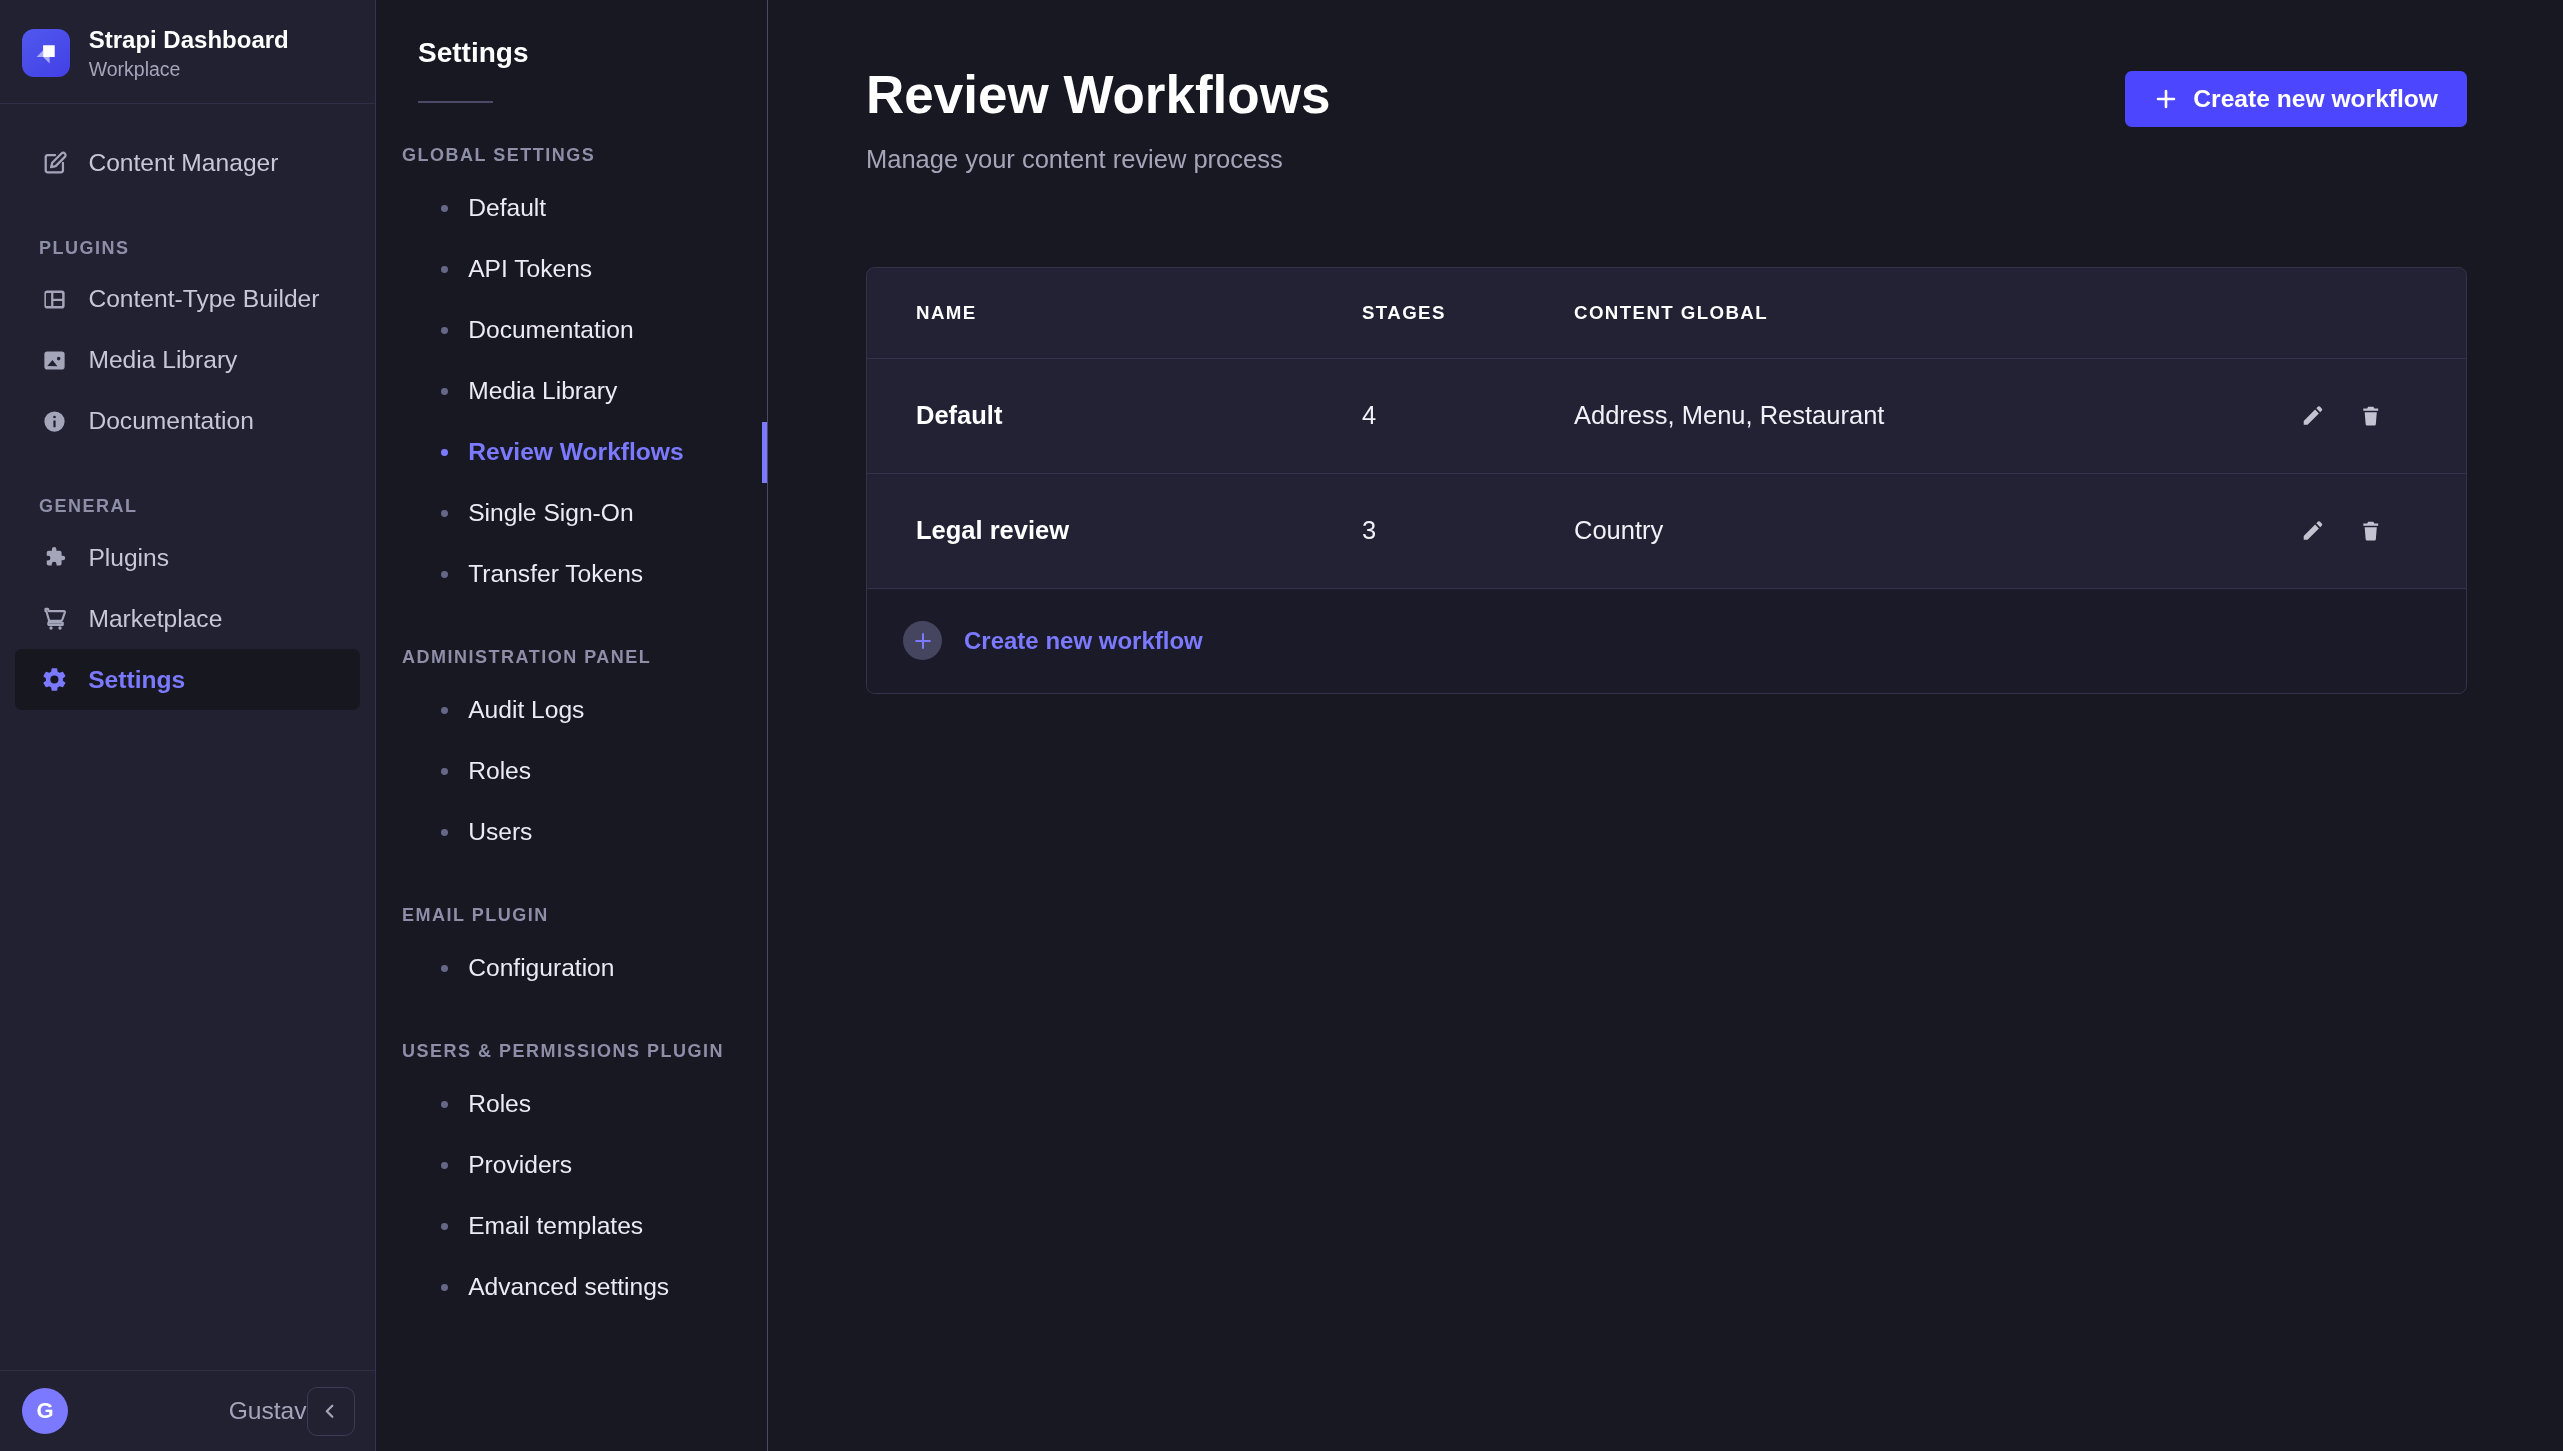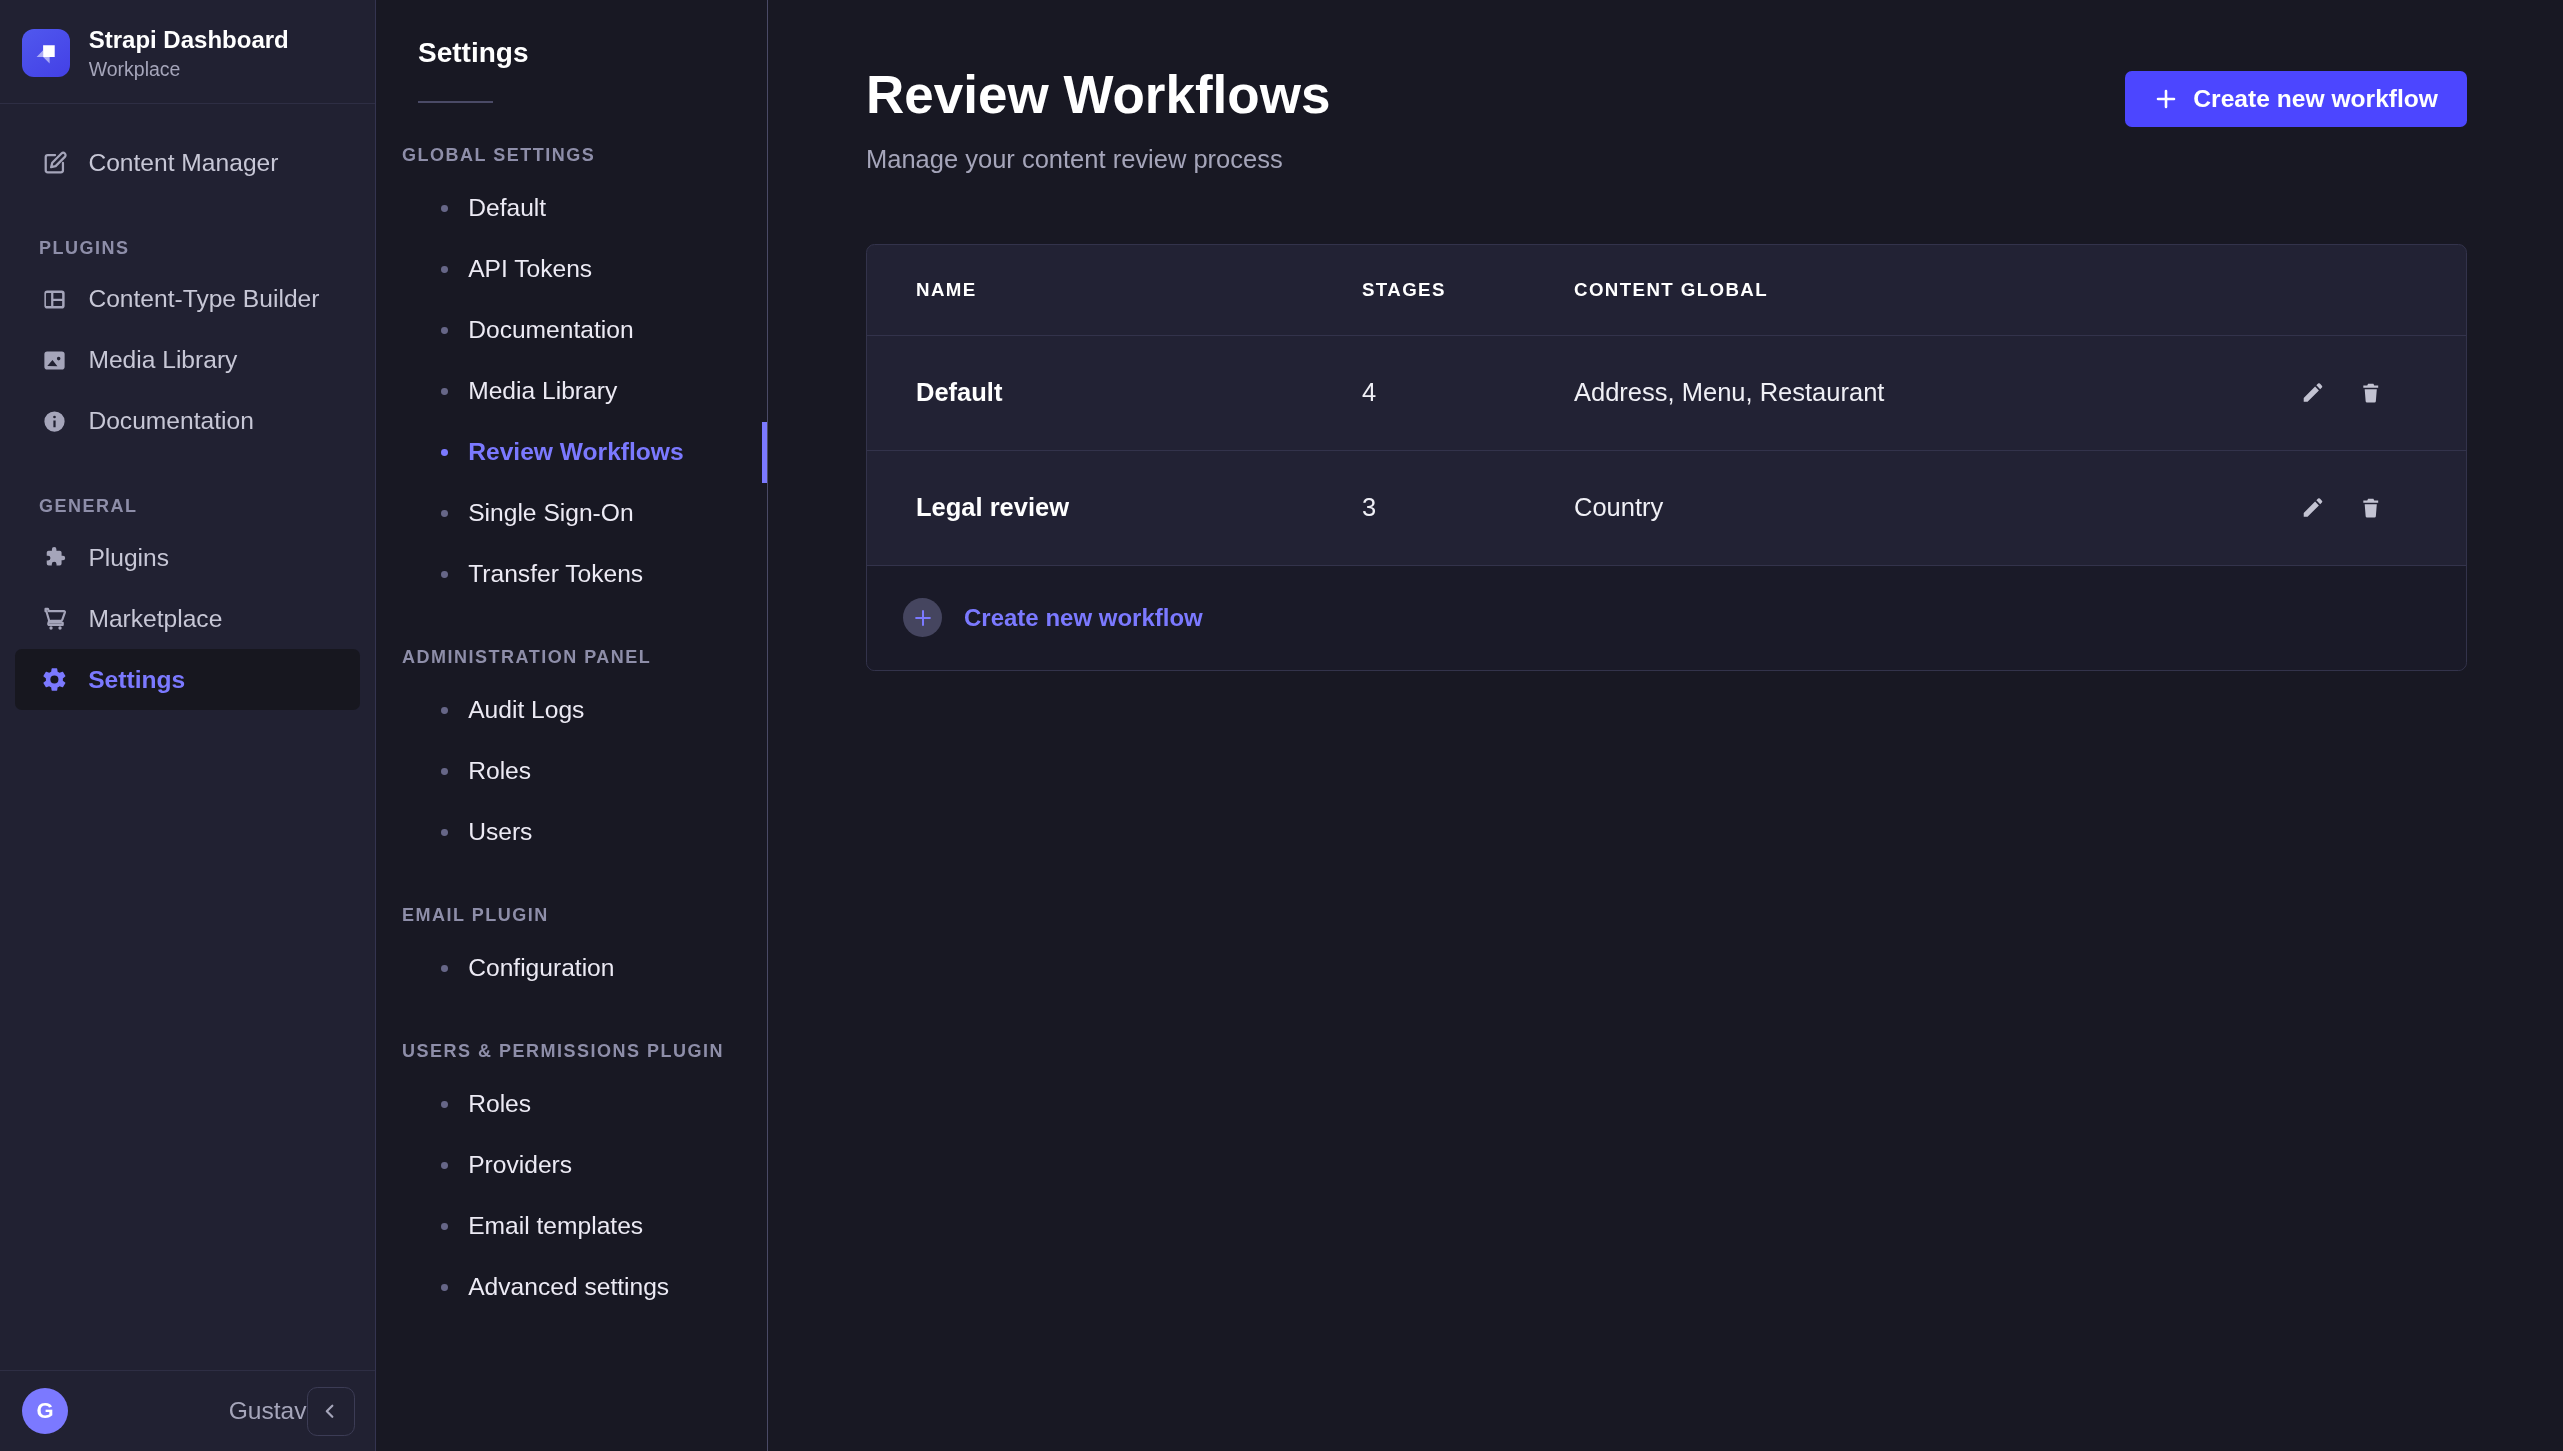--- a/index.html
+++ b/index.html
@@ -110,21 +110,21 @@
   .primary-btn {
     margin-top:5.1px;
     height:56px; padding:0 29px;
     background:#4c46ff; border:none; border-radius:6.8px;
     color:#ffffff; font-size:24.6px; font-weight:700;
     font-family:"Liberation Sans", sans-serif;
     display:flex; align-items:center; gap:15.3px; cursor:pointer;
   }
 
   .card {
-    margin-top:70px;
+    margin-top:93px;
     background:#222234;
     border:0.8px solid #33334b;
     border-radius:8.5px;
     overflow:hidden;
   }
   .t-grid {
     display:grid;
     grid-template-columns:446px 212px 1fr 144px;
     align-items:center;
     padding:0 49px;

